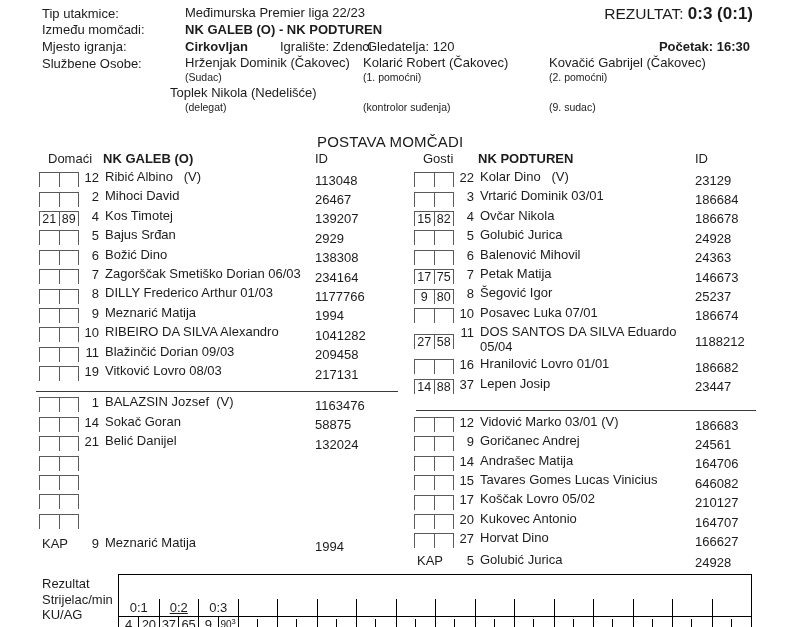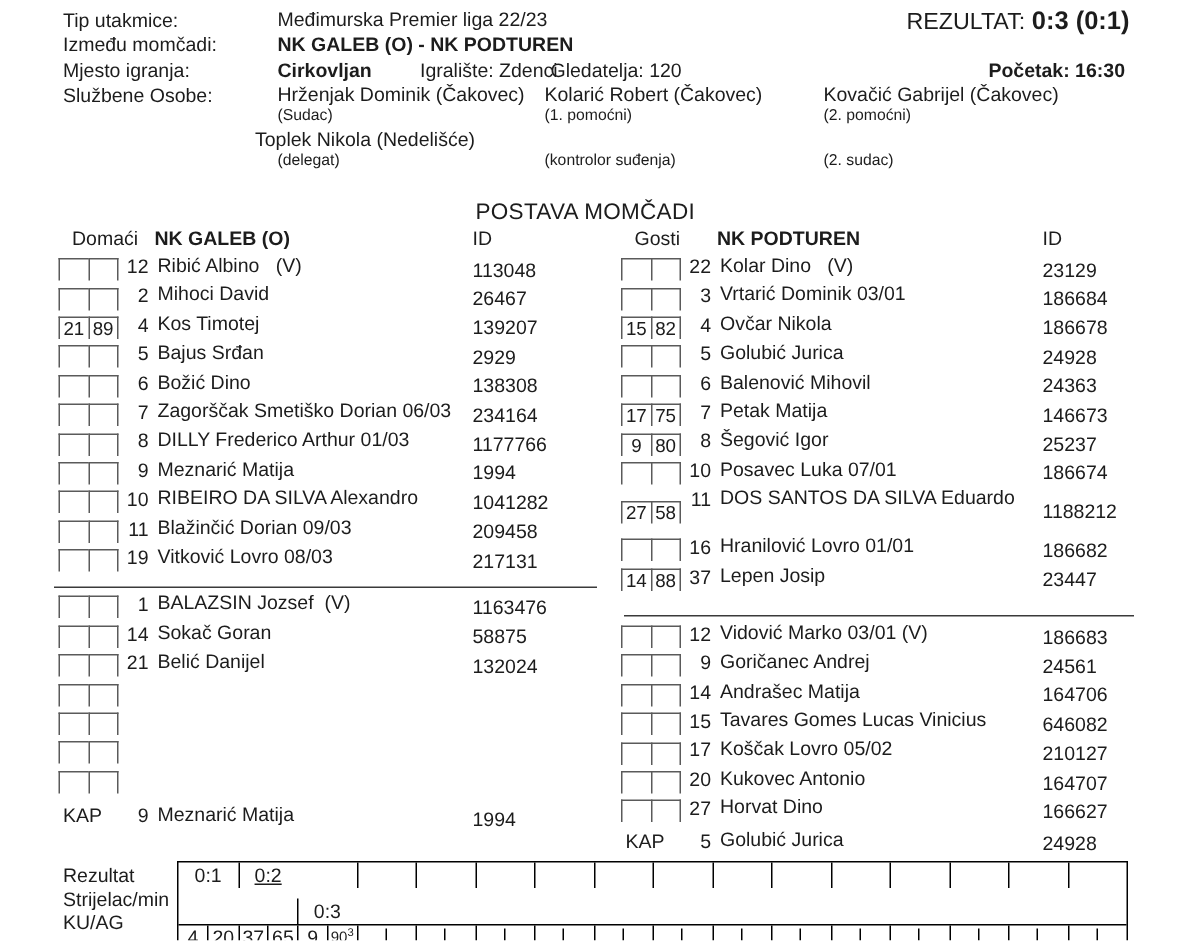--- a/index.html
+++ b/index.html
@@ -26,21 +26,21 @@
   .boxcell.last{border-right:1px solid #5a5a5a;}
   .kaplab{width:40px;flex:none;padding-left:3px;box-sizing:border-box;}
   .pnum{width:20px;flex:none;text-align:right;white-space:pre;}
   .pname{padding-left:6px;white-space:pre;line-height:14.5px;}
   .pid{position:absolute;left:276px;top:50%;transform:translateY(-50%);}
   .roster.away .pid{left:281px;}
   .sep{position:absolute;border-top:1px solid #3a3a3a;height:0;}
 
   
   .stable{position:absolute;left:118px;top:574px;border:1.5px solid #000;background:#fff;}
-  .srow{display:flex;}
+  .srow{display:flex;align-items:flex-end;}
   .srow + .srow{border-top:1.5px solid #000;}
   .scell{width:39.5px;flex:none;box-sizing:border-box;border-left:1.5px solid #000;
          display:flex;align-items:center;justify-content:center;}
   .scell.first{border-left:none;}
   .half{width:50%;height:100%;display:flex;align-items:center;justify-content:center;}
   .half.divfull{border-left:1.2px solid #000;}
   .tick{width:1.2px;height:62%;background:#000;}
   .minsmall{font-size:10px;}
   .minsmall sup{font-size:7.5px;}
 </style>
@@ -65,21 +65,21 @@
 
   <div class="abs" style="left:185px;top:55px;">Hrženjak Dominik (Čakovec)</div>
   <div class="abs small" style="left:185px;top:71px;">(Sudac)</div>
   <div class="abs" style="left:363px;top:55px;">Kolarić Robert (Čakovec)</div>
   <div class="abs small" style="left:363px;top:71px;">(1. pomoćni)</div>
   <div class="abs" style="left:549px;top:55px;">Kovačić Gabrijel (Čakovec)</div>
   <div class="abs small" style="left:549px;top:71px;">(2. pomoćni)</div>
   <div class="abs" style="left:170px;top:85px;">Toplek Nikola (Nedelišće)</div>
   <div class="abs small" style="left:185px;top:101px;">(delegat)</div>
   <div class="abs small" style="left:363px;top:101px;">(kontrolor suđenja)</div>
-  <div class="abs small" style="left:549px;top:101px;">(2. sudac)</div>
+  <div class="abs small" style="left:549px;top:101px;">(9. sudac)</div>
 
   <div class="abs title" style="left:317px;top:133px;">POSTAVA MOMČADI</div>
 
   <div class="roster home" style="left:39px;top:151px;">
     <div class="r-head">
       <span class="side">Domaći</span>
       <span class="team">NK GALEB (O)</span>
       <span class="idh" style="left:276px;">ID</span>
     </div>
     <div id="home-starters">
@@ -331,21 +331,21 @@
           <span class="pnum">10</span>
           <span class="pname">Posavec Luka 07/01</span>
           <span class="pid">186674</span>
         </div>
         <div class="prow tall">
           <div class="boxes">
             <div class="boxcell">27</div>
             <div class="boxcell last">58</div>
           </div>
           <span class="pnum">11</span>
-          <span class="pname"><div>DOS SANTOS DA SILVA Eduardo</div></span>
+          <span class="pname"><div>DOS SANTOS DA SILVA Eduardo</div><div>05/04</div></span>
           <span class="pid">1188212</span>
         </div>
         <div class="prow">
           <div class="boxes">
             <div class="boxcell"></div>
             <div class="boxcell last"></div>
           </div>
           <span class="pnum">16</span>
           <span class="pname">Hranilović Lovro 01/01</span>
           <span class="pid">186682</span>

